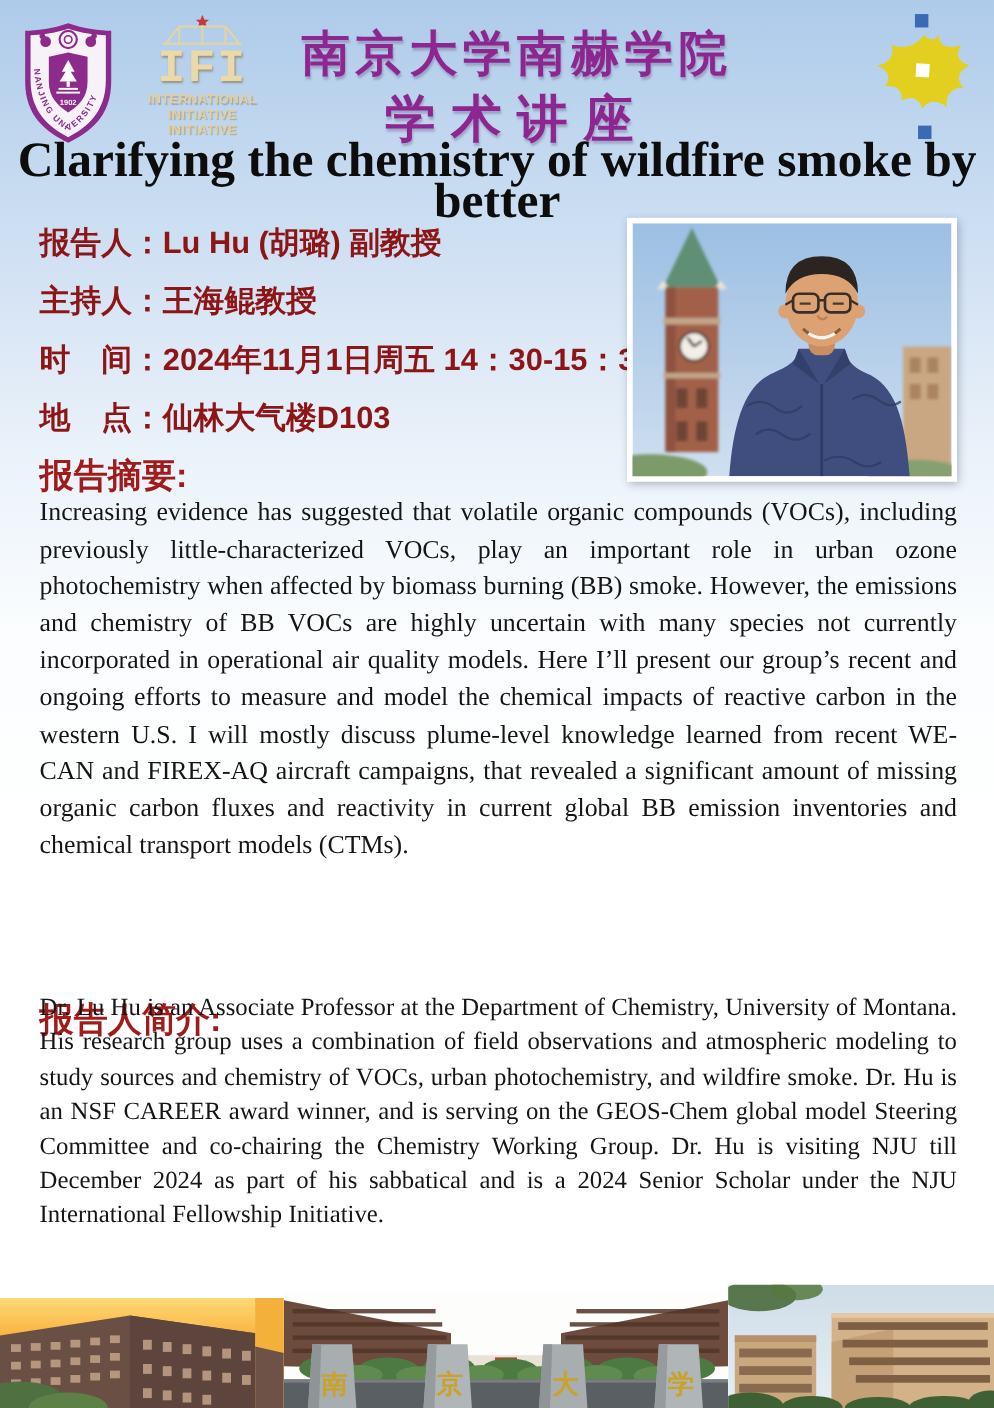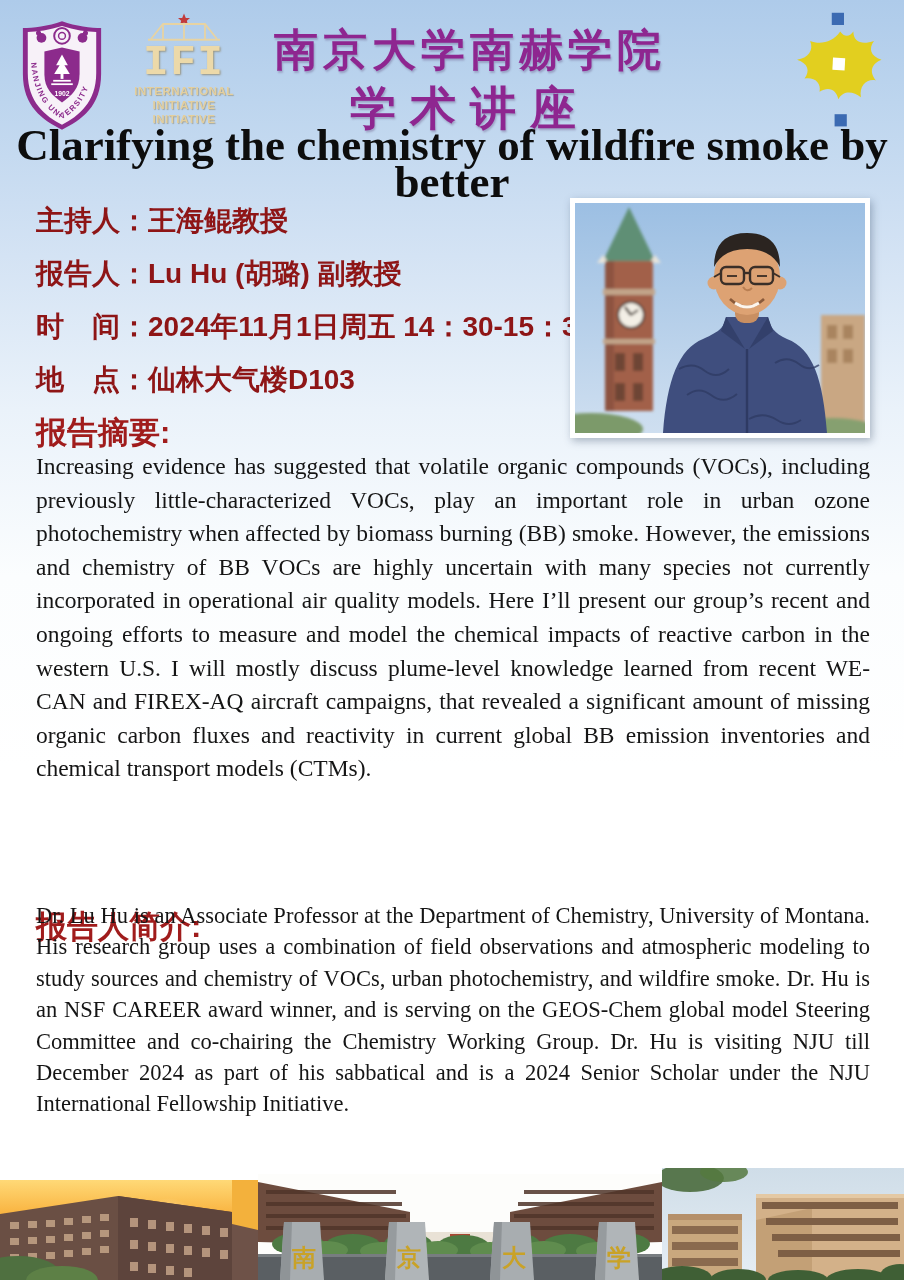--- a/index.html
+++ b/index.html
@@ -104,22 +104,22 @@
     <path d="M62 22 C54 34 40 36 30 32 C34 42 28 50 16 52 C28 56 30 64 24 72 C34 70 42 76 40 86 C50 80 58 84 60 94 C66 84 76 86 84 92 C82 80 90 72 100 74 C92 64 96 56 106 52 C94 48 92 40 98 32 C86 36 76 34 76 22 C72 28 66 28 62 22 Z" fill="#e2cf1f"></path>
     <rect x="54" y="50" width="13" height="13" fill="#ffffff" transform="rotate(3 60 56)"></rect>
     <rect x="56" y="110" width="13" height="13" fill="#3b6ab2"></rect>
   </svg>
 
   <div class="title-en">
     <div>Clarifying the chemistry of wildfire smoke by better</div>
   </div>
 
   <div class="info">
+    <div class="info-row"><span>报告人：</span><span>Lu Hu (胡璐) 副教授</span></div>
     <div class="info-row"><span>主持人：</span><span>王海鲲教授</span></div>
-    <div class="info-row"><span>报告人：</span><span>Lu Hu (胡璐) 副教授</span></div>
     <div class="info-row"><span>时　间：</span><span>2024年11月1日周五 14：30-15：30</span></div>
     <div class="info-row"><span>地　点：</span><span>仙林大气楼D103</span></div>
   </div>
 
   <div class="photo-frame">
     <svg viewBox="0 0 290 230" preserveAspectRatio="none">
       <defs>
         <linearGradient id="sky" x1="0" y1="0" x2="0" y2="1">
           <stop offset="0" stop-color="#9cbfe3"></stop>
             <stop offset="1" stop-color="#cfdff0"></stop>

